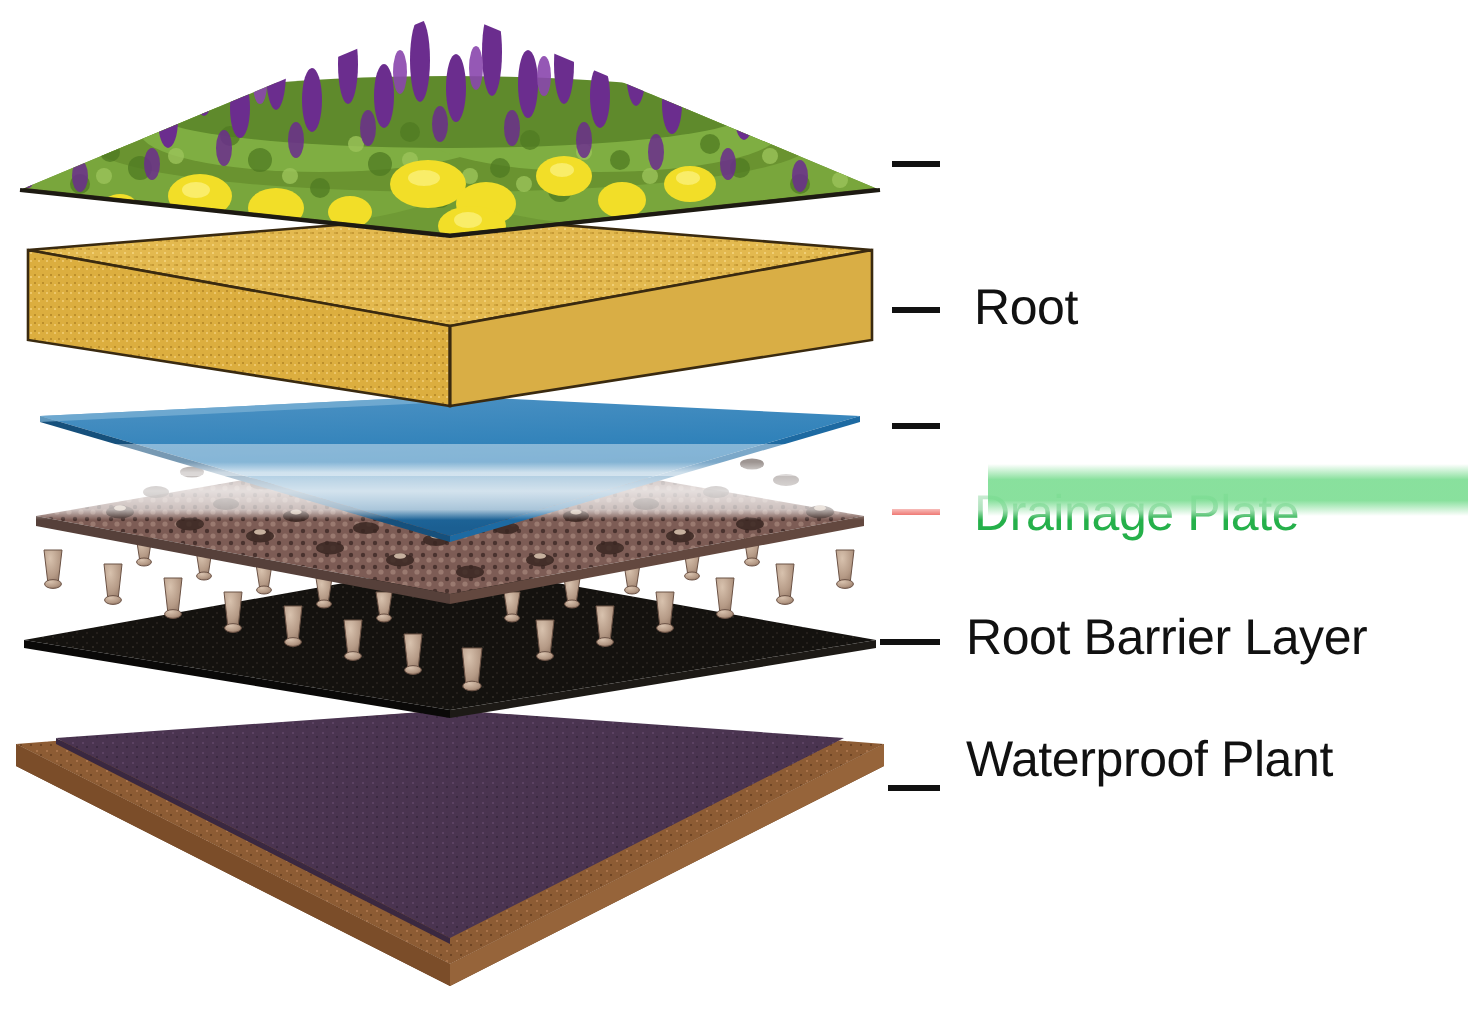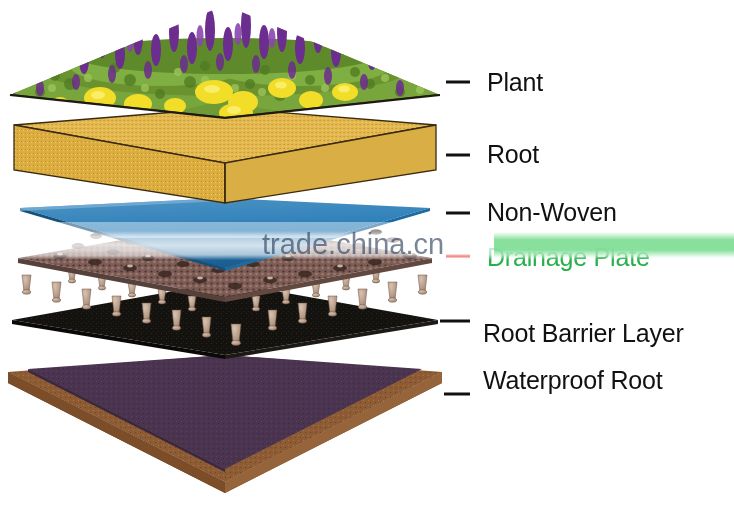--- a/index.html
+++ b/index.html
@@ -10,21 +10,21 @@
   #diagram{position:absolute;left:0;top:0;width:470px;height:505px;}
   #diagram svg{display:block;}
 
   
   .label{position:absolute;color:#111111;font-size:25px;line-height:29px;
          font-family:"Liberation Sans",sans-serif;white-space:nowrap;letter-spacing:-0.2px;}
   .lbl-plant{left:487px;top:68px;}
   .lbl-soil{left:487px;top:140px;}
   .lbl-nonwoven{left:487px;top:198px;}
   .lbl-drainage{left:487px;top:243px;color:#25b04a;}
-  .lbl-root{left:483px;top:319px;}
+  .lbl-root{left:483px;top:305px;}
   .lbl-waterproof{left:483px;top:366px;}
   .lbl-waterproof .l2{display:block;margin-left:14px;}
 
   
   #wm-band{position:absolute;left:18px;top:231px;width:716px;height:29px;
      background:linear-gradient(to bottom,
         rgba(255,255,255,0.00) 0%,
         rgba(255,255,255,0.62) 18%,
         rgba(255,255,255,0.80) 50%,
         rgba(255,255,255,0.62) 82%,
@@ -377,27 +377,24 @@
       <line x1="446" y1="82" x2="470" y2="82" stroke="#111111" stroke-width="3"></line>
       <line x1="446" y1="155" x2="470" y2="155" stroke="#111111" stroke-width="3"></line>
       <line x1="446" y1="213" x2="470" y2="213" stroke="#111111" stroke-width="3"></line>
       <line x1="446" y1="256" x2="470" y2="256" stroke="#e8413a" stroke-width="3"></line>
       <path d="M440,321 L470,321" stroke="#111111" stroke-width="3" fill="none"></path>
       <path d="M444,394 L470,394" stroke="#111111" stroke-width="3" fill="none"></path>
     </g>
   </svg>
   </div>
 
-  <div class="label lbl-plant">Plant</div>
   <div class="label lbl-soil">Root</div>
-  <div class="label lbl-nonwoven">Non-Woven</div>
   <div class="label lbl-drainage">Drainage Plate</div>
   <div class="label lbl-root">Root Barrier Layer</div>
   <div class="label lbl-waterproof">
-    <span class="l1">Waterproof Root</span>
+    <span class="l1">Waterproof Plant</span>
   </div>
 
   <div id="wm-band2"></div>
   <div id="wm-band"></div>
   <div id="wm-green"></div>
-  <div id="wm-text">trade.china.cn</div>
 
 </div>
 
 </body></html>

